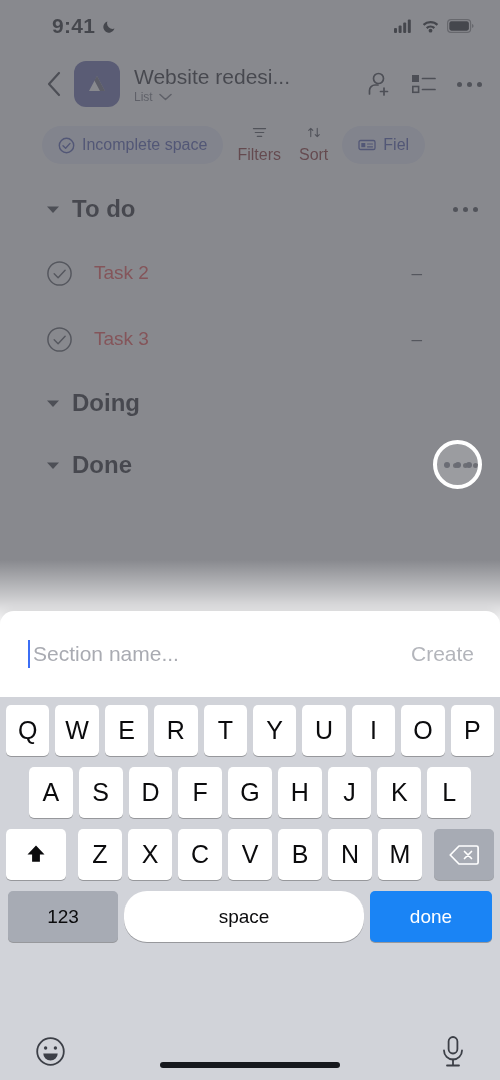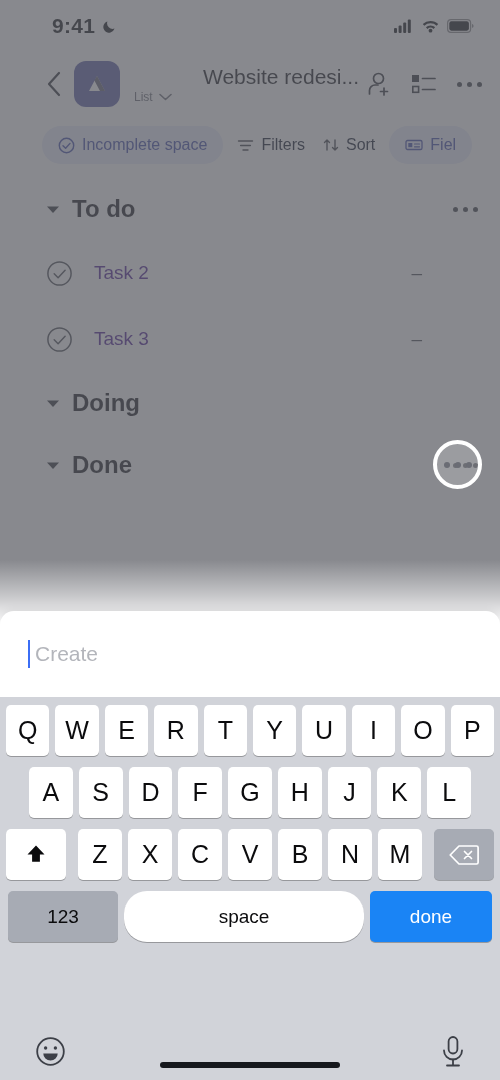--- a/index.html
+++ b/index.html
@@ -30,58 +30,58 @@
     display: flex; align-items: center; height: 64px; padding: 0 18px 0 10px; gap: 0;
   }
   .back-btn { width: 40px; display: flex; align-items: center; justify-content: center; }
   .proj-avatar {
     width: 46px; height: 46px; border-radius: 12px; background: #5b5ea6;
     display: flex; align-items: center; justify-content: center; flex: 0 0 auto;
   }
   .proj-text { margin-left: 14px; min-width: 0; flex: 1; }
   .proj-title {
     font-size: 21px; font-weight: 400; color: #16181d;
-    white-space: nowrap; overflow: hidden; text-align: right;
+    white-space: nowrap; overflow: hidden;
   }
   .proj-sub { display: flex; align-items: center; gap: 6px; margin-top: 1px; }
   .proj-sub-label { font-size: 12px; color: #6b6e78; }
   .hdr-icons { display: flex; align-items: center; gap: 20px; margin-left: 6px; }
   .hdr-icon { display: flex; align-items: center; justify-content: center; }
 
   
   .chips {
     display: flex; align-items: center; gap: 10px;
     padding: 10px 0 14px 18px; white-space: nowrap;
   }
   .chip {
     display: inline-flex; align-items: center; gap: 7px;
     height: 38px; padding: 0 16px; border-radius: 19px;
     font-size: 16px; color: #3f4ba8; flex: 0 0 auto;
   }
   .chip.filled { background: #e8ebfa; }
-  .chip.plain { color: #0f172a; padding: 0 4px; }
+  .chip.plain { color: #7f1d1d; padding: 0 4px; flex-direction: column; }
 
   
   .col-head { padding: 6px 0 10px 22px; font-size: 16px; color: #6e717a; }
 
   
   .list { padding: 0; }
   .section-row {
     display: flex; align-items: center; height: 62px; padding: 0 22px 0 22px;
   }
   .tri { width: 26px; display: flex; align-items: center; }
   .section-name { font-size: 24px; font-weight: 600; color: #16181d; flex: 1; }
   .dots { display: flex; align-items: center; gap: 5px; }
   .dots i { width: 5px; height: 5px; border-radius: 50%; background: #3c3f47; display: block; }
 
   .task-row {
     display: flex; align-items: center; height: 66px; padding: 0 22px 0 22px;
   }
   .task-check { width: 48px; display: flex; align-items: center; }
-  .task-name { font-size: 19px; color: #4c1d95; flex: 1; }
+  .task-name { font-size: 19px; color: #ef4444; flex: 1; }
   .task-val { font-size: 19px; color: #4a4d55; padding-right: 56px; }
 
   
   #overlay {
     position: absolute; left: 0; top: 0; width: 500px; height: 624px;
     background: #5a5b62; opacity: .72; pointer-events: none;
   }
   #overlay-fade {
     position: absolute; left: 0; top: 560px; width: 500px; height: 64px;
     background: linear-gradient(to bottom, rgba(255,255,255,0) 0%, rgba(255,255,255,.55) 58%, rgba(255,255,255,1) 100%);
@@ -331,20 +331,21 @@
   <div class="tap-ring">
     <span class="dots">
       <i></i>
         <i></i>
         <i></i>
     </span>
   </div>
 
   <div class="sheet">
     <span class="caret"></span>
+    <input class="sheet-input" type="text" placeholder="Section name..." style="">
     <button class="create-btn">Create</button>
   </div>
 
   <div class="keyboard">
 
     <div class="krow r1">
       <div class="key">Q</div>
       <div class="key">W</div>
       <div class="key">E</div>
       <div class="key">R</div>

